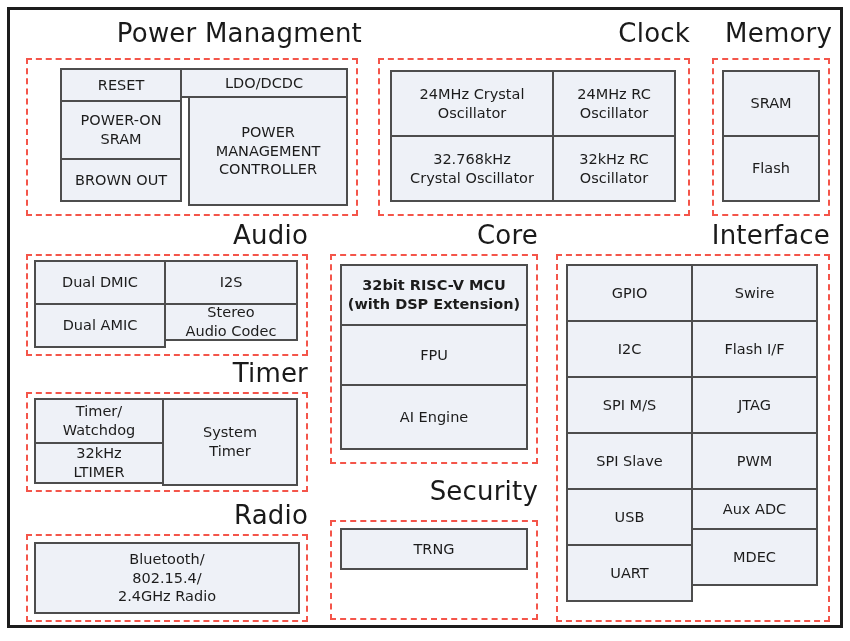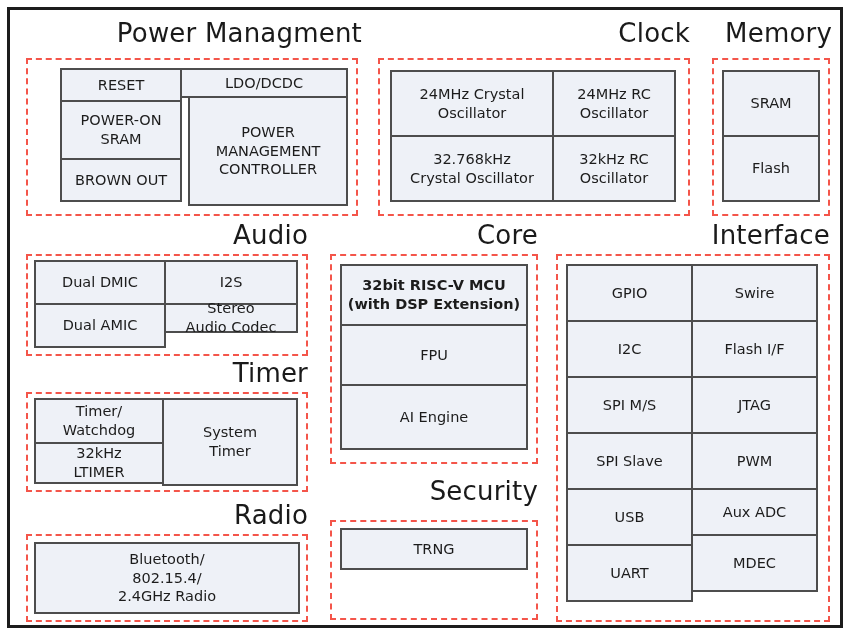--- a/index.html
+++ b/index.html
@@ -138,21 +138,21 @@
   <div class="group" style="left:22px; top:222px; width:286px; height:134px;">
     <div class="group-title" style="top:0;">Audio</div>
     <div class="dashed" style="left:4px; top:32px; width:282px; height:102px;"></div>
     <div class="blocks" style="left:12px; top:38px; width:266px; height:90px;">
       <div class="col" style="width:132px;">
         <div class="block" style="height:45px;">Dual DMIC</div>
         <div class="block" style="height:45px;">Dual AMIC</div>
       </div>
       <div class="col" style="width:134px;">
         <div class="block" style="height:45px;">I2S</div>
-        <div class="block" style="height:30px;">Stereo
+        <div class="block" style="height:38px;">Stereo
 Audio Codec</div>
       </div>
     </div>
   </div>
 
   <div class="group" style="left:22px; top:360px; width:286px; height:132px;">
     <div class="group-title" style="top:0;">Timer</div>
     <div class="dashed" style="left:4px; top:32px; width:282px; height:100px;"></div>
     <div class="blocks" style="left:12px; top:38px; width:266px; height:88px;">
       <div class="col" style="width:130px;">
@@ -213,18 +213,18 @@
         <div class="block" style="height:58px;">SPI M/S</div>
         <div class="block" style="height:58px;">SPI Slave</div>
         <div class="block" style="height:58px;">USB</div>
         <div class="block" style="height:58px;">UART</div>
       </div>
       <div class="col" style="width:127px;">
         <div class="block" style="height:58px;">Swire</div>
         <div class="block" style="height:58px;">Flash I/F</div>
         <div class="block" style="height:58px;">JTAG</div>
         <div class="block" style="height:58px;">PWM</div>
-        <div class="block" style="height:48px;">Aux ADC</div>
+        <div class="block" style="height:42px;">Aux ADC</div>
         <div class="block" style="height:58px;">MDEC</div>
       </div>
     </div>
   </div>
 </div>
 
 </body></html>

